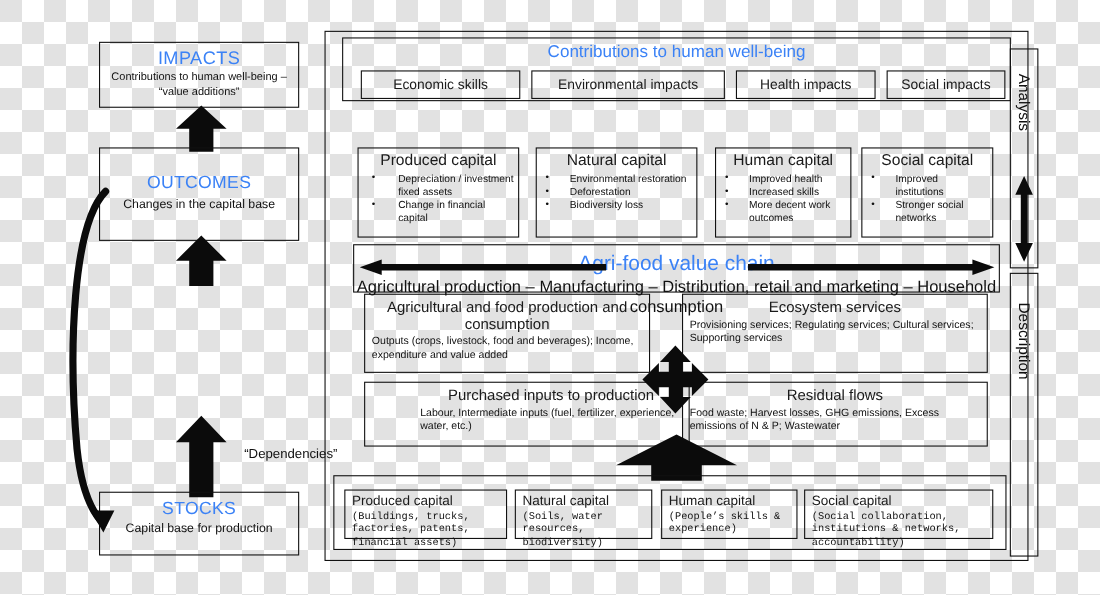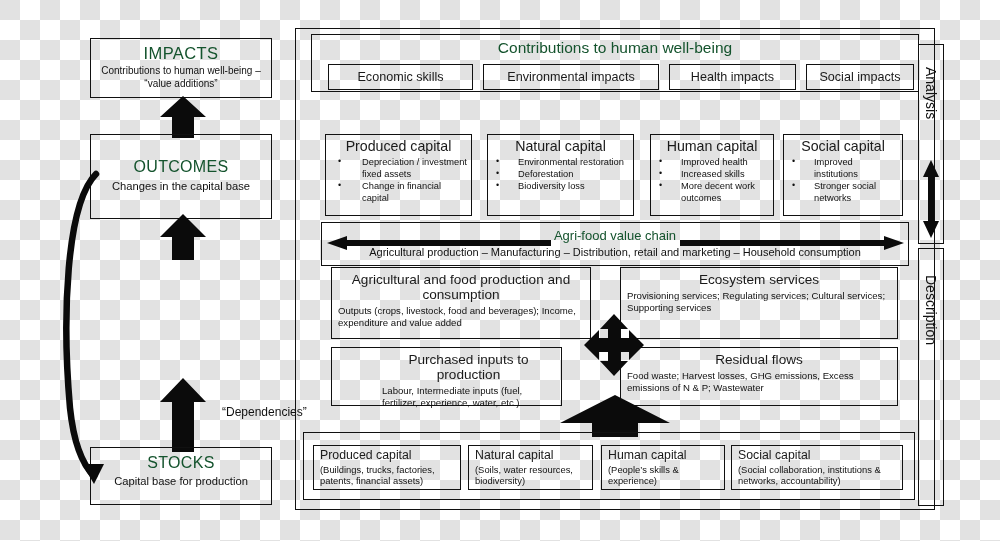--- a/index.html
+++ b/index.html
@@ -11,21 +11,21 @@
       repeating-conic-gradient(#ffffff 0% 25%, #e2e2e2 0% 50%) 0 0 / 40px 40px;
     position:relative;
     overflow:hidden;
   }
   .stage{position:absolute;left:0;top:0;width:1000px;height:541px;}
 
   
   .bx{position:absolute;box-sizing:border-box;border:1.6px solid #111;background:transparent;}
   .nb{position:absolute;box-sizing:border-box;}
 
-  .ttl{font-size:16px;text-align:center;line-height:1.12;color:#14532d;}
+  .ttl{font-size:16px;text-align:center;line-height:1.12;color:#3b82f6;}
   .sub{font-size:10.2px;text-align:center;line-height:1.22;color:#111;}
   .lsub{font-size:10.2px;text-align:left;line-height:1.25;color:#111;}
 
   
   #impacts{left:90px;top:38px;width:182px;height:60px;}
   #impacts .ttl{margin-top:5px;font-size:16.5px;letter-spacing:.4px;}
   #impacts .sub{margin-top:3px;padding:0 8px;font-size:10px;}
 
   #outcomes{left:90px;top:134px;width:182px;height:85px;}
   #outcomes .ttl{margin-top:23px;font-size:16px;letter-spacing:.3px;}
@@ -65,46 +65,46 @@
   .capbox li:before{content:"\2022";position:absolute;left:6px;top:-1px;font-size:9px;}
   #cap0{left:325px;width:147px;}
   #cap1{left:487px;width:147px;}
   #cap2{left:650px;width:124px;}
   #cap3{left:783px;width:120px;}
   #cap1 li:before,#cap2 li:before,#cap3 li:before{left:2px;}
   #cap1 li,#cap2 li,#cap3 li{padding-left:24px;}
 
   
   #vchain{left:321px;top:222px;width:588px;height:44px;}
-  #vchain .ttl{margin-top:6px;font-size:13px;}
-  #vchain .sub{margin-top:2px;font-size:11px;}
+  #vchain .ttl{margin-top:6px;font-size:19px;}
+  #vchain .sub{margin-top:2px;font-size:15px;}
   .chainarrow{position:absolute;top:236px;height:14px;}
 
   
   #agfood{left:331px;top:267px;width:260px;height:72px;}
   #agfood .ch{font-size:13.6px;text-align:center;margin-top:4px;line-height:1.12;}
   #agfood .lsub{margin-top:3px;padding:0 6px;font-size:9.6px;}
 
   #ecos{left:620px;top:267px;width:278px;height:72px;}
   #ecos .ch{font-size:13.6px;text-align:center;margin-top:4px;line-height:1.12;}
   #ecos .lsub{margin-top:3px;padding:0 6px;font-size:9.6px;}
 
-  #purch{left:331px;top:347px;width:231px;height:59px;padding-left:44px;}
+  #purch{left:331px;top:347px;width:296px;height:59px;padding-left:44px;}
   #purch .ch{font-size:13.6px;text-align:center;margin-top:4px;line-height:1.12;}
   #purch .lsub{margin-top:3px;padding:0 6px;font-size:9.6px;}
 
   #resid{left:620px;top:347px;width:278px;height:59px;}
   #resid .ch{font-size:13.6px;text-align:center;margin-top:4px;line-height:1.12;}
   #resid .lsub{margin-top:3px;padding:0 6px;font-size:9.6px;}
 
   
   #stockband{left:303px;top:432px;width:612px;height:68px;}
   .sbox{position:absolute;top:445px;height:45px;border:1.6px solid #111;box-sizing:border-box;}
   .sbox .ch{font-size:12.3px;margin:3px 0 0 6px;line-height:1.1;}
-  .sbox .lsub{margin:1px 0 0 6px;padding-right:4px;font-size:9.4px;}
+  .sbox .lsub{margin:1px 0 0 6px;padding-right:4px;font-size:9.4px;font-family:Liberation Mono, monospace;}
   #s0{left:313px;width:148px;}
   #s1{left:468px;width:125px;}
   #s2{left:601px;width:124px;}
   #s3{left:731px;width:172px;}
 
   
   .axisbox{position:absolute;border:1.6px solid #111;box-sizing:border-box;width:26px;}
   #axAnalysis{left:918px;top:44px;height:200px;}
   #axDescription{left:918px;top:248px;height:258px;}
   .vtext{position:absolute;white-space:nowrap;font-size:14px;color:#111;

